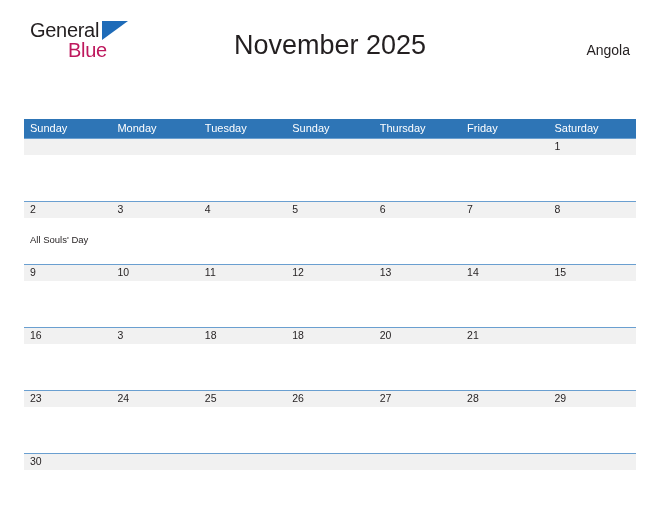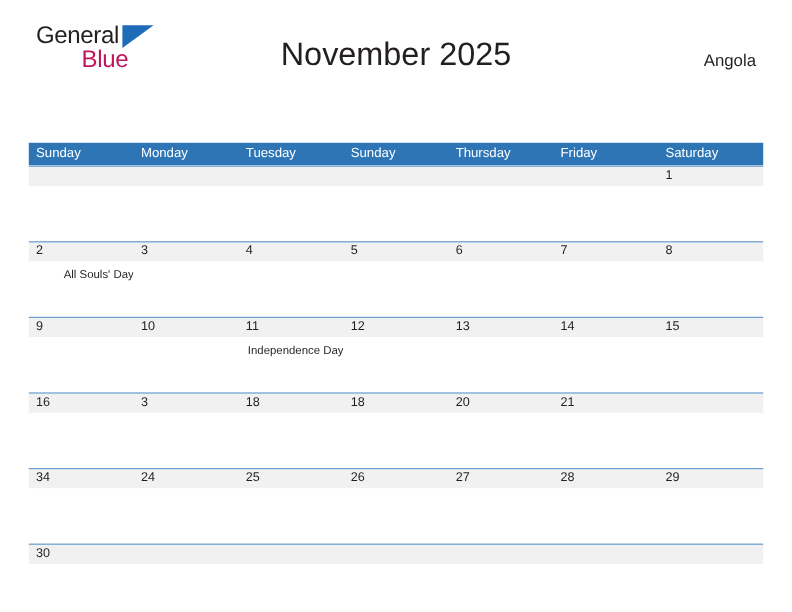--- a/index.html
+++ b/index.html
@@ -152,26 +152,25 @@
 
   .event-band {
     display: flex;
     width: 612px;
     height: 45px;
     background: #ffffff;
   }
   .event-cell {
     width: 87.43px;
     padding-left: 6px;
-    padding-top: 6px;
+    padding-top: 16px;
     font-size: 9.5px;
     line-height: 11px;
     color: #231f20;
     overflow: hidden;
-    text-align: right;
   }
   .event-text { display: block; white-space: nowrap; }
 </style>
 </head>
 <body>
 
 <div id="page">
 
   <div class="page-header">
 
@@ -273,43 +272,20 @@
     <div class="week-row">
       <div class="num-band">
         <div class="num-cell">9</div>
         <div class="num-cell">10</div>
         <div class="num-cell">11</div>
         <div class="num-cell">12</div>
         <div class="num-cell">13</div>
         <div class="num-cell">14</div>
         <div class="num-cell">15</div>
       </div>
-      <div class="event-band">
-        <div class="event-cell">
-            <span class="event-text"></span>
-          </div>
-        <div class="event-cell">
-            <span class="event-text"></span>
-          </div>
-        <div class="event-cell">
-            <span class="event-text">Independence Day</span>
-          </div>
-        <div class="event-cell">
-            <span class="event-text"></span>
-          </div>
-        <div class="event-cell">
-            <span class="event-text"></span>
-          </div>
-        <div class="event-cell">
-            <span class="event-text"></span>
-          </div>
-        <div class="event-cell">
-            <span class="event-text"></span>
-          </div>
-      </div>
     </div>
 
     <div class="week-row">
       <div class="num-band">
         <div class="num-cell">16</div>
         <div class="num-cell">3</div>
         <div class="num-cell">18</div>
         <div class="num-cell">18</div>
         <div class="num-cell">20</div>
         <div class="num-cell">21</div>
@@ -334,21 +310,21 @@
             <span class="event-text"></span>
           </div>
         <div class="event-cell">
             <span class="event-text"></span>
           </div>
       </div>
     </div>
 
     <div class="week-row">
       <div class="num-band">
-        <div class="num-cell">34</div>
+        <div class="num-cell">23</div>
         <div class="num-cell">24</div>
         <div class="num-cell">25</div>
         <div class="num-cell">26</div>
         <div class="num-cell">27</div>
         <div class="num-cell">28</div>
         <div class="num-cell">29</div>
       </div>
       <div class="event-band">
         <div class="event-cell">
             <span class="event-text"></span>

